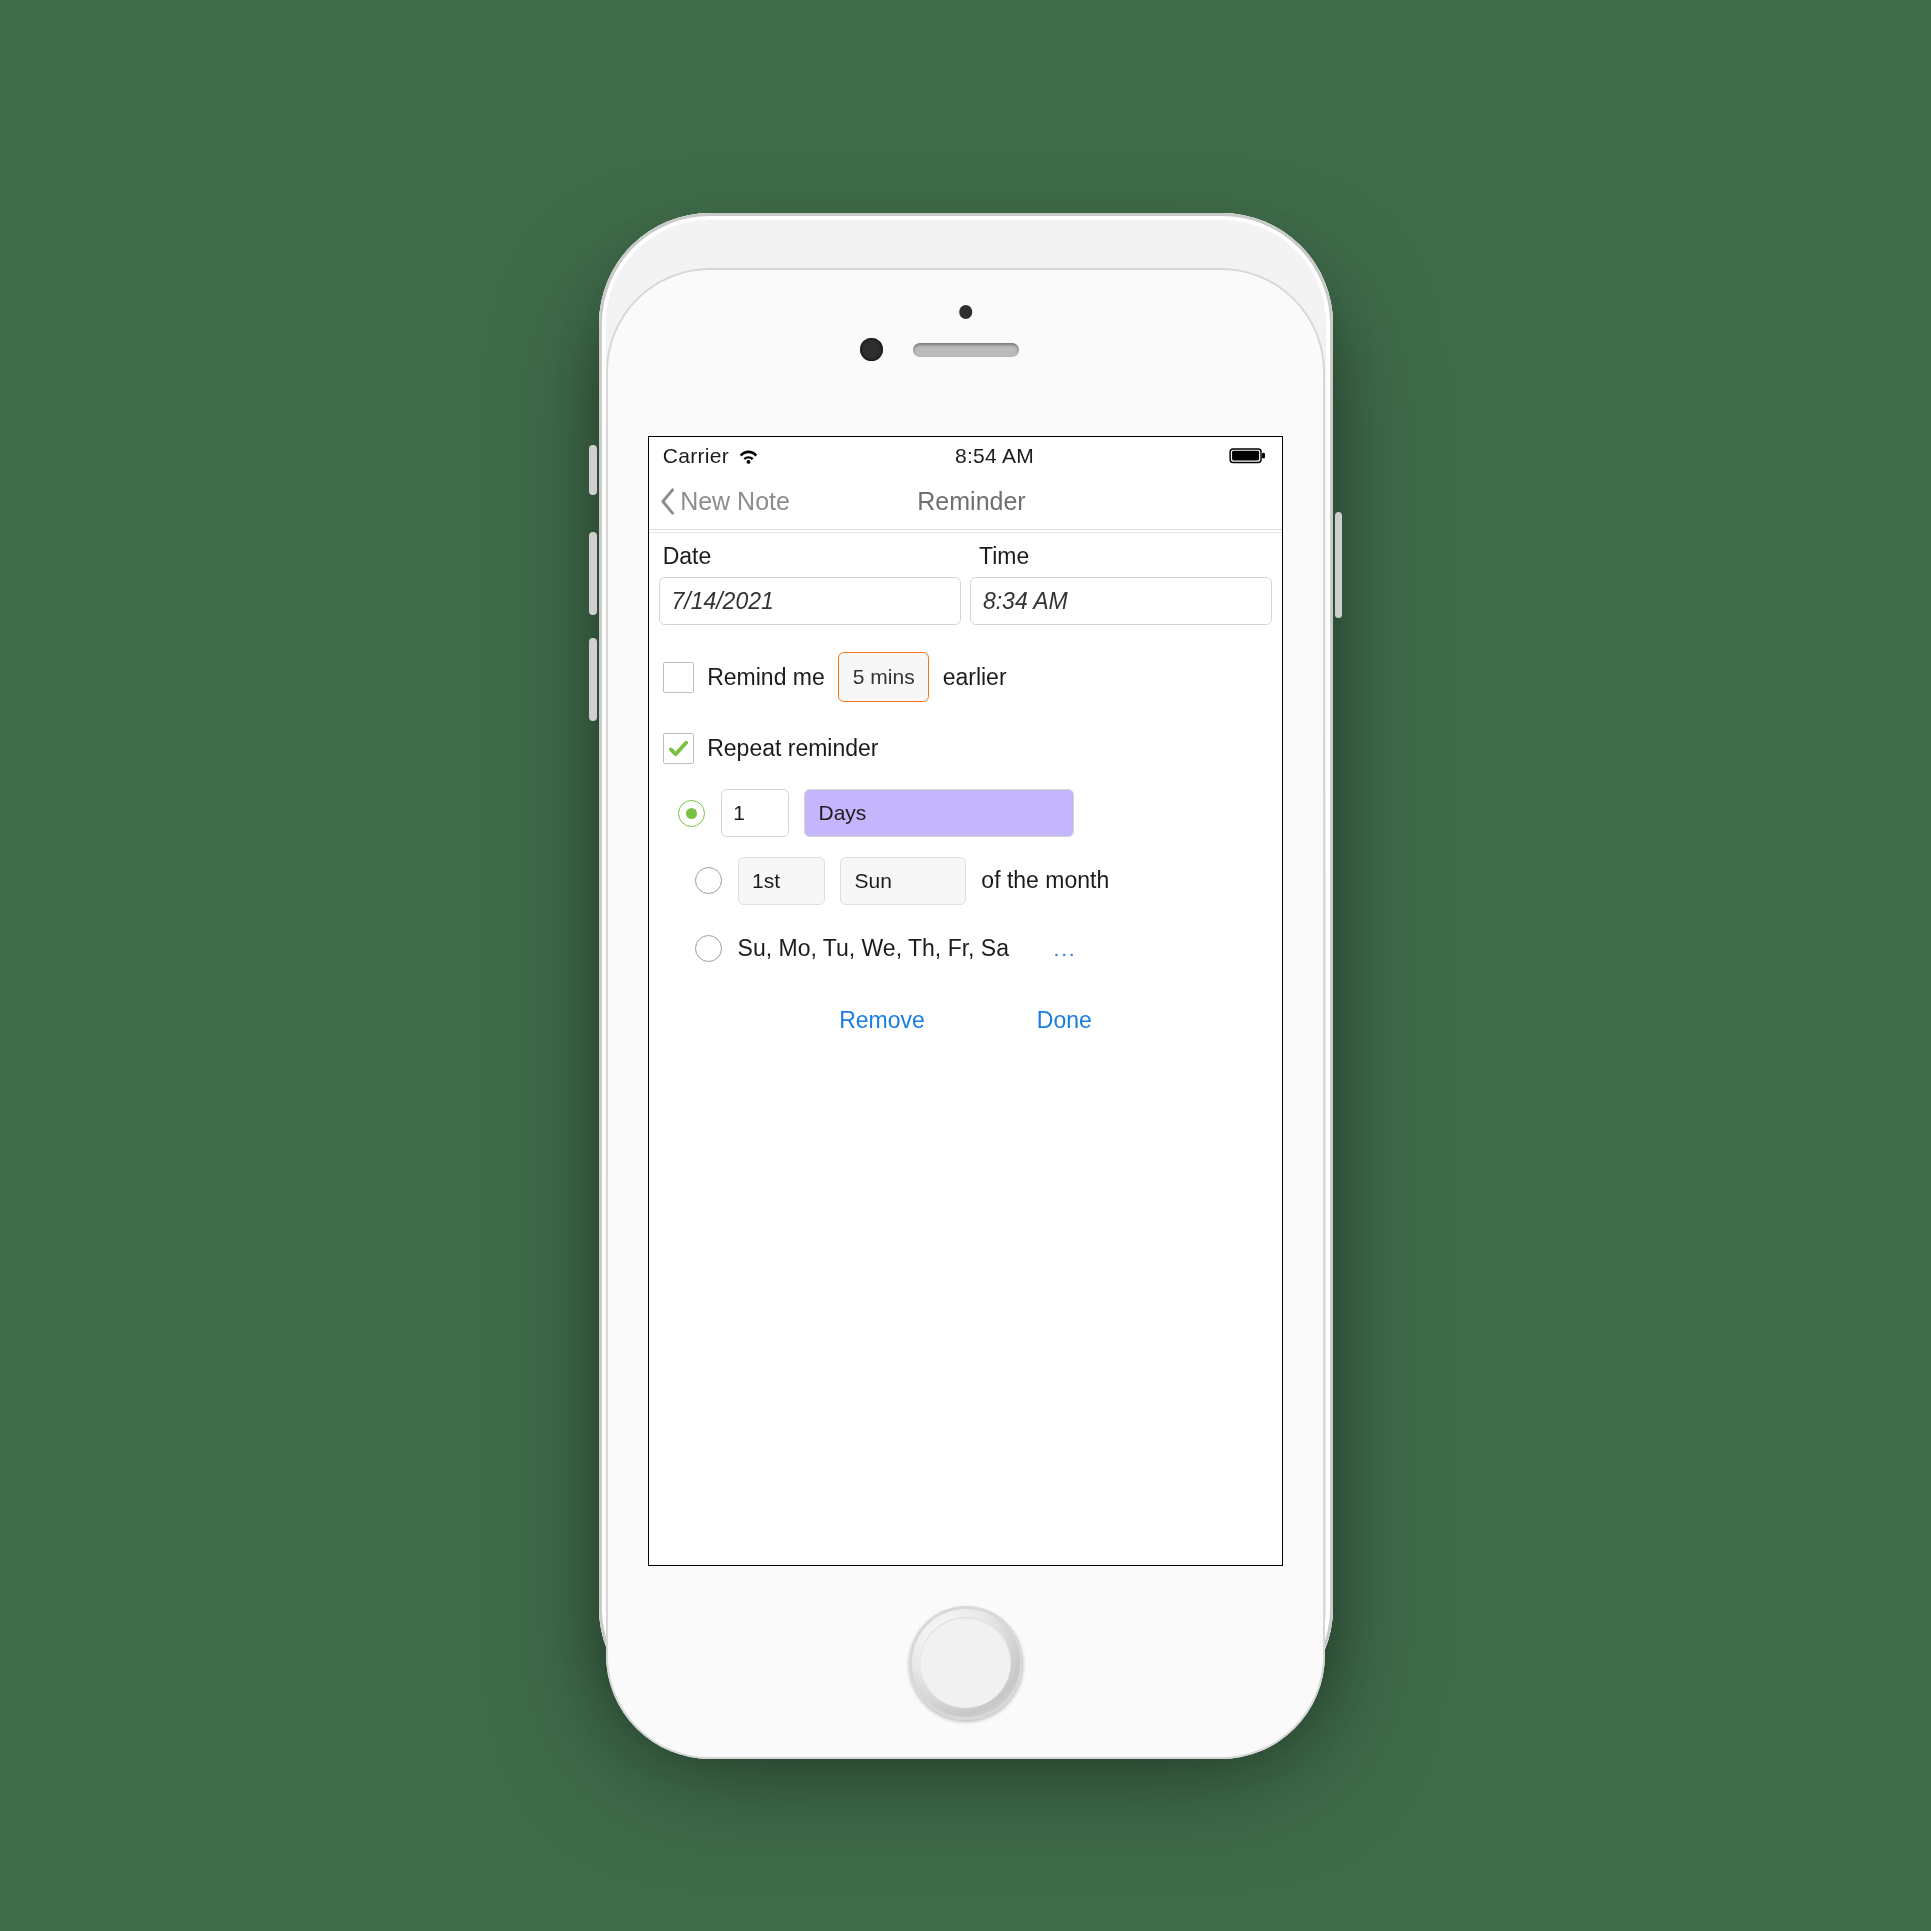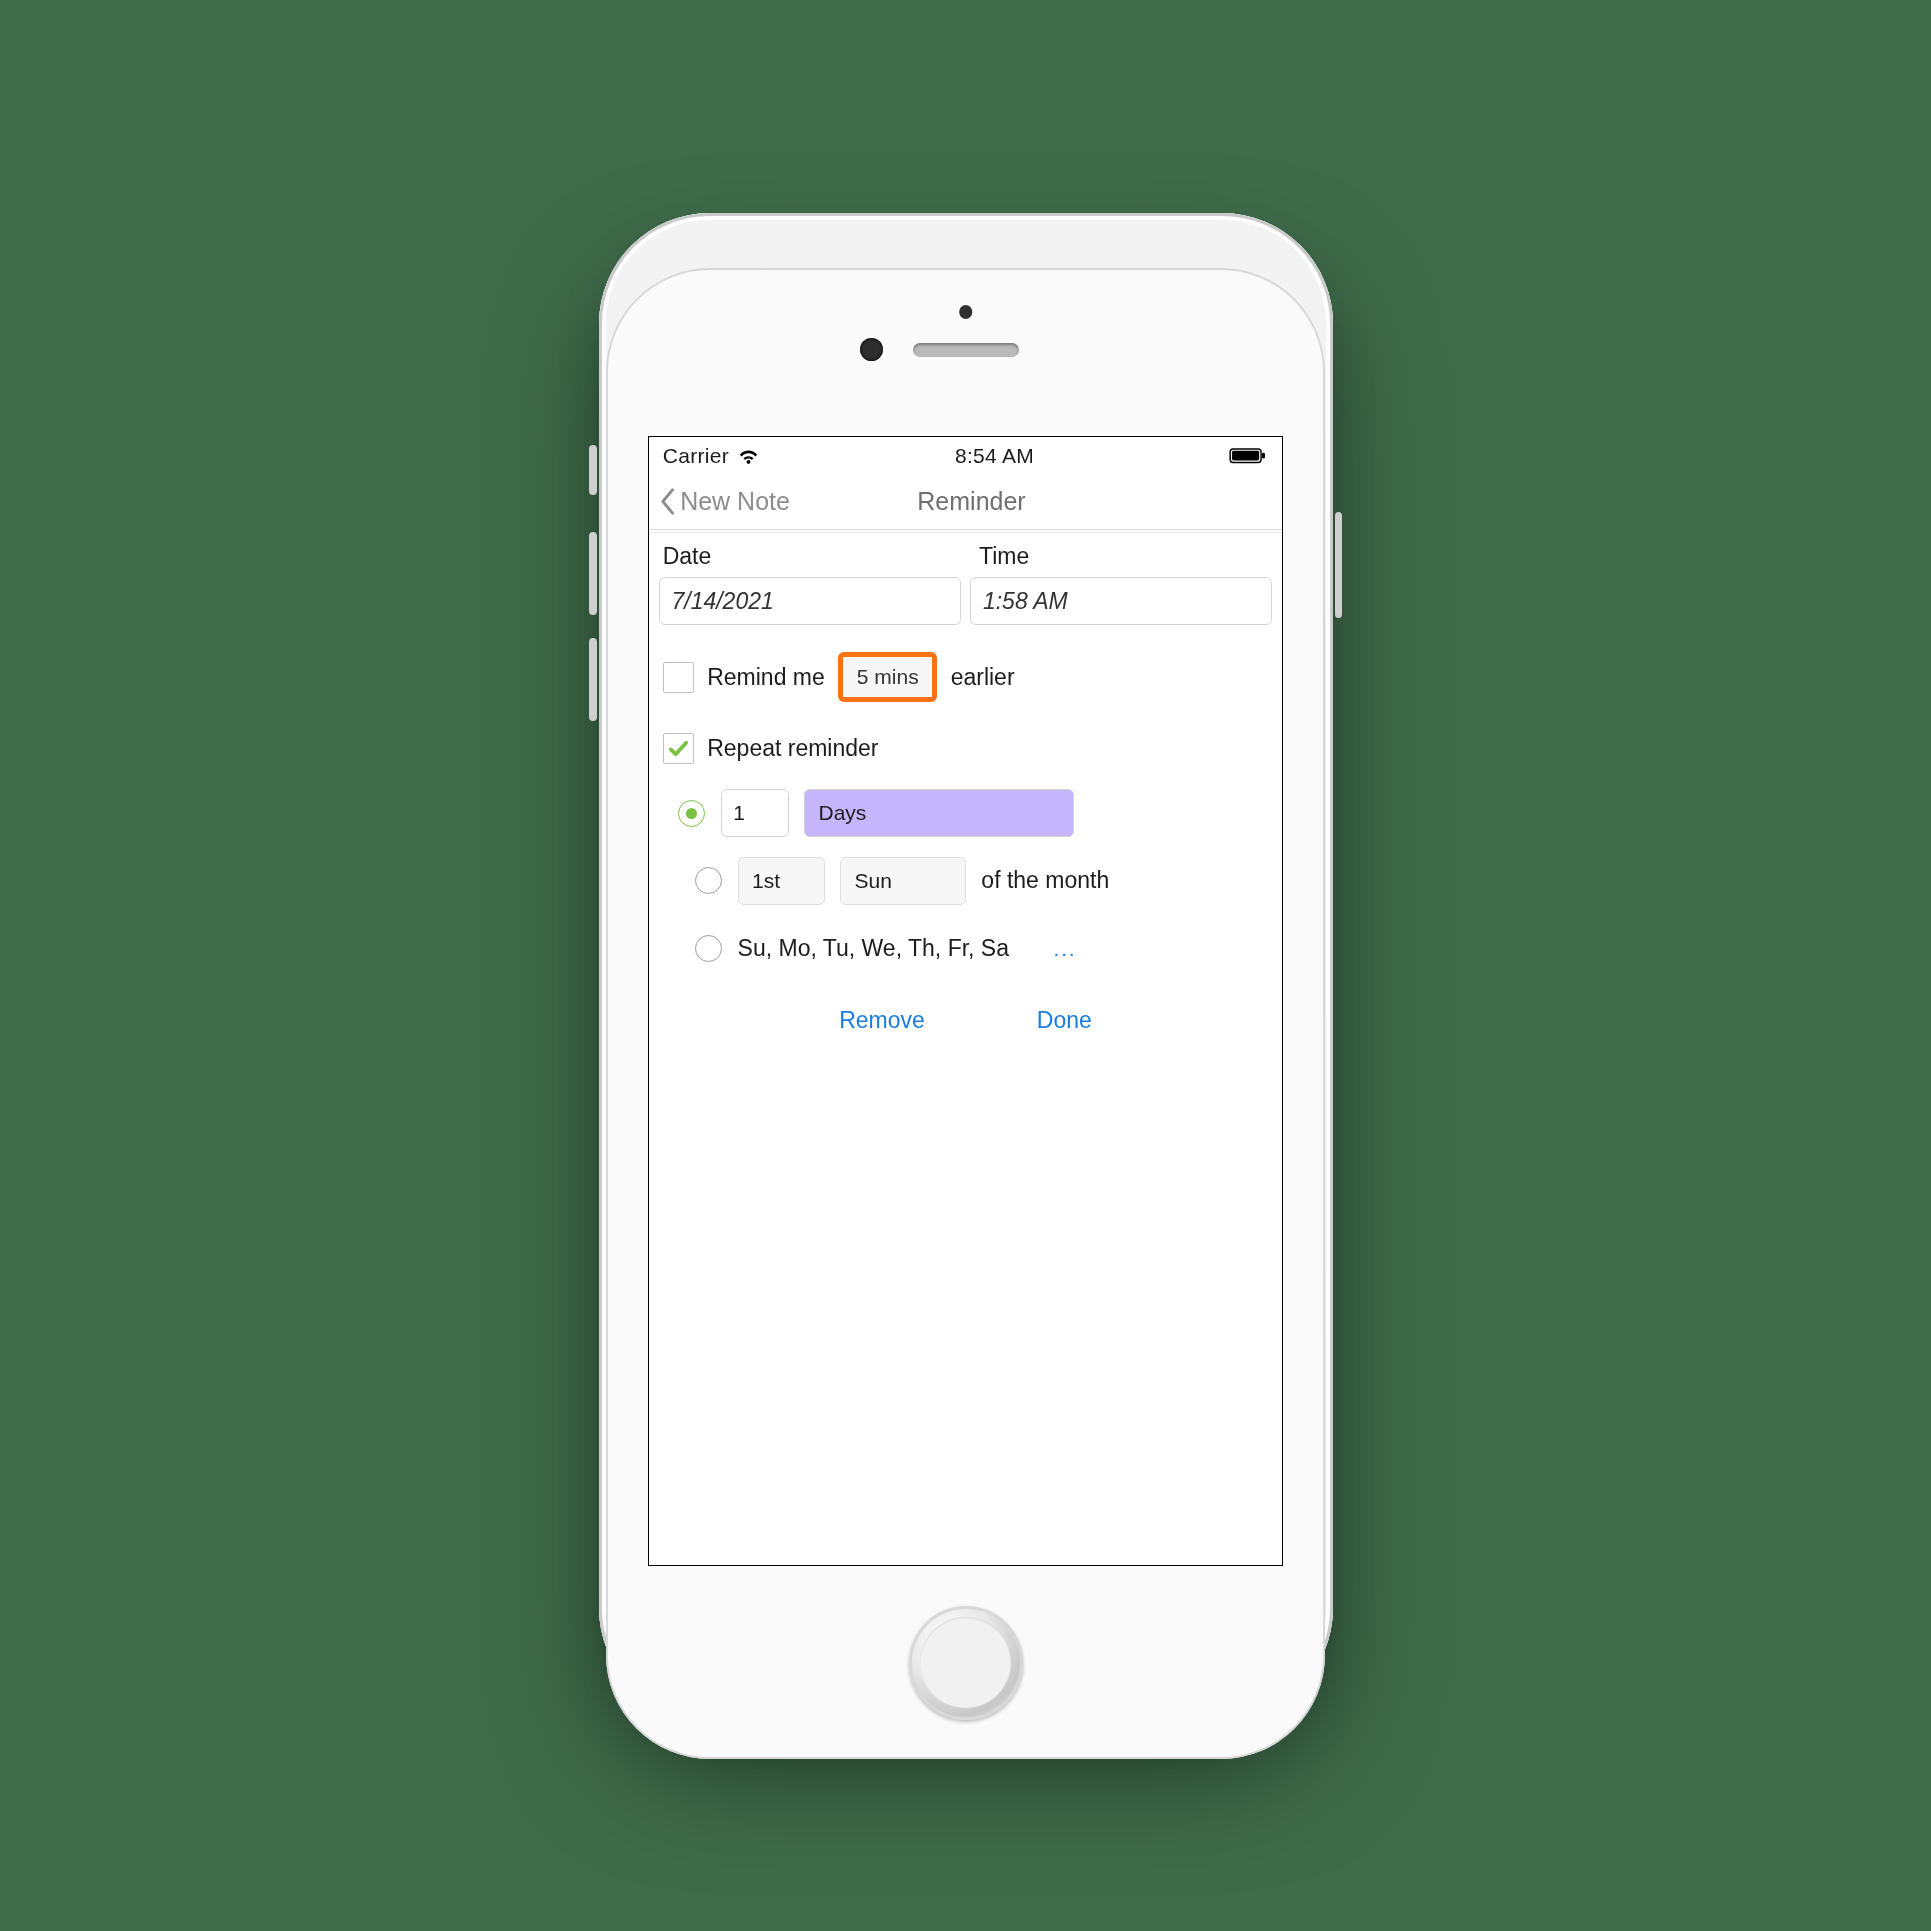--- a/index.html
+++ b/index.html
@@ -117,21 +117,21 @@
 
   .row { display:flex; align-items:center; gap:13.5px; padding:15.4px 13.5px; }
   .checkbox {
     width:31px; height:31px; border:1.9px solid #bfbfbf; border-radius:1.9px;
     display:flex; align-items:center; justify-content:center; background:#fff;
   }
   .checkbox.checked svg { display:block; }
   .checkbox svg { display:none; }
 
   .minibtn {
-    height:50px; padding:0 13.5px; border:5px solid #f97316; border-radius:5.8px;
+    height:50px; padding:0 13.5px; border:1px solid #f97316; border-radius:5.8px;
     background:#f7f7f7; display:flex; align-items:center; font-size:21px; color:#333;
   }
 
   .radio {
     width:27px; height:27px; border:1.9px solid #9c9c9c; border-radius:50%;
     display:flex; align-items:center; justify-content:center;
   }
   .radio.sel { border-color:#7ac142; }
   .radio.sel::after{
     content:""; width:11.6px; height:11.6px; border-radius:50%; background:#7ac142;
@@ -205,21 +205,21 @@
         <div class="nav-title">Reminder</div>
       </div>
 
       <div class="form">
         <div class="labelrow">
           <div>Date</div>
           <div>Time</div>
         </div>
         <div class="inputrow">
           <div class="fld">7/14/2021</div>
-          <div class="fld">1:58 AM</div>
+          <div class="fld">8:34 AM</div>
         </div>
       </div>
 
       <div class="row">
         <div class="checkbox">
           
         </div>
         <span>Remind me</span>
         <div class="minibtn">5 mins</div>
         <span>earlier</span>

